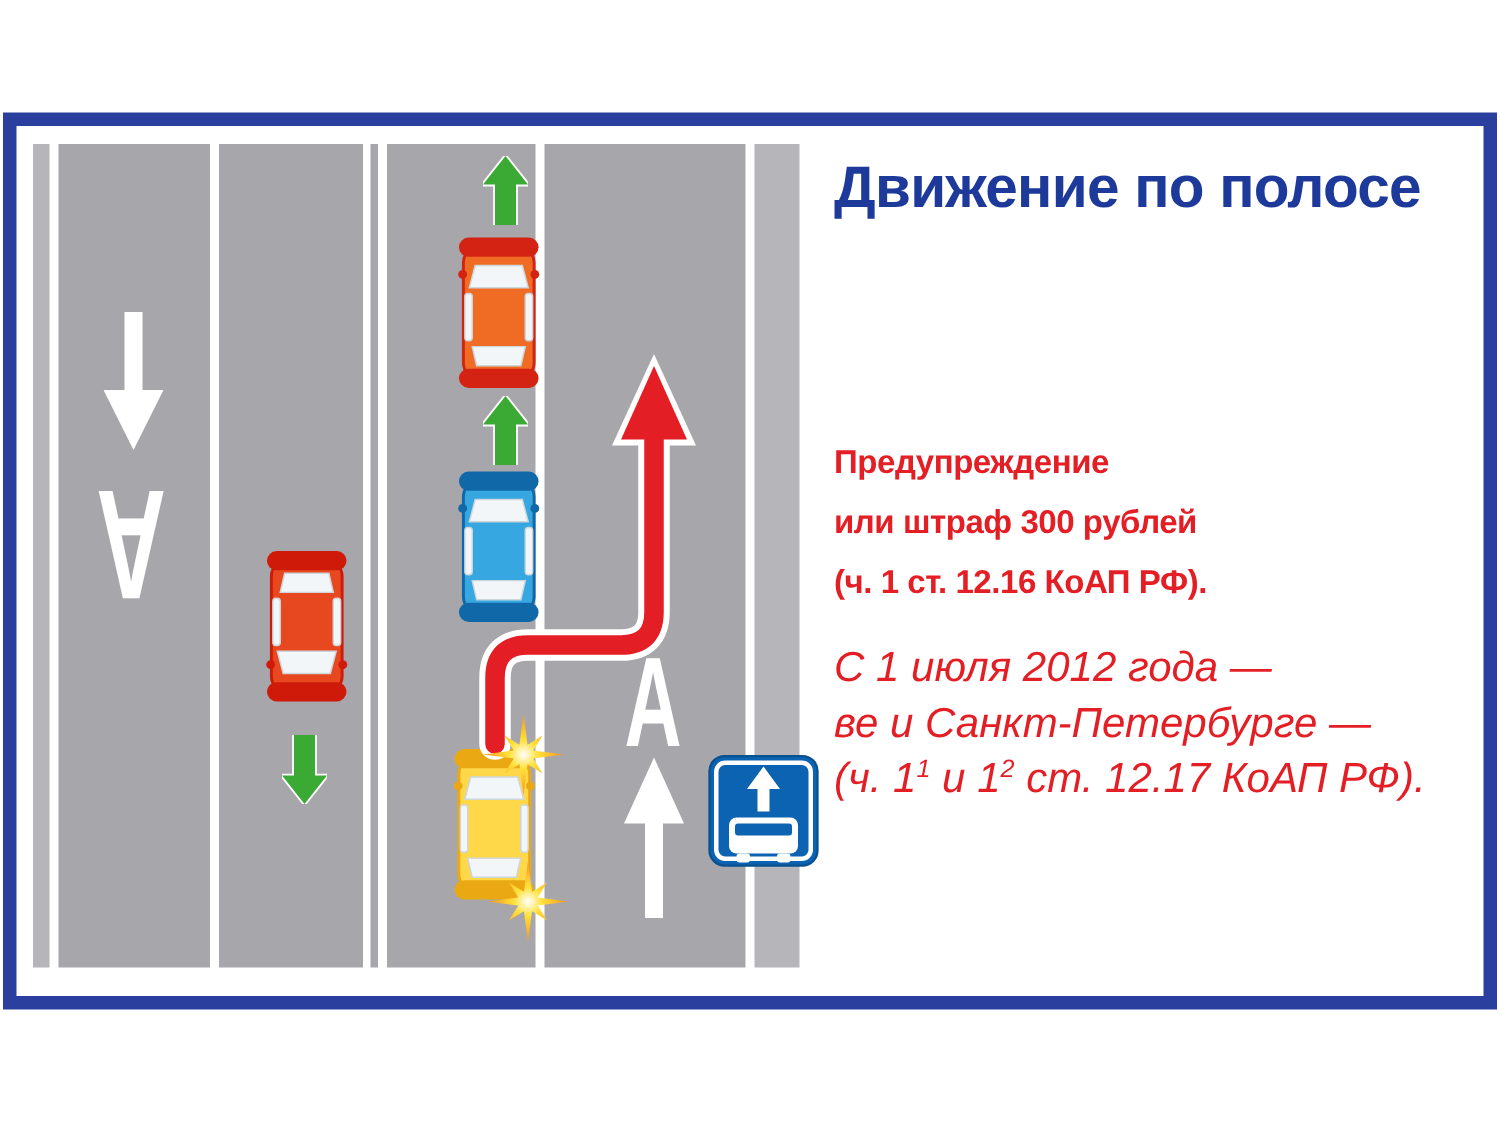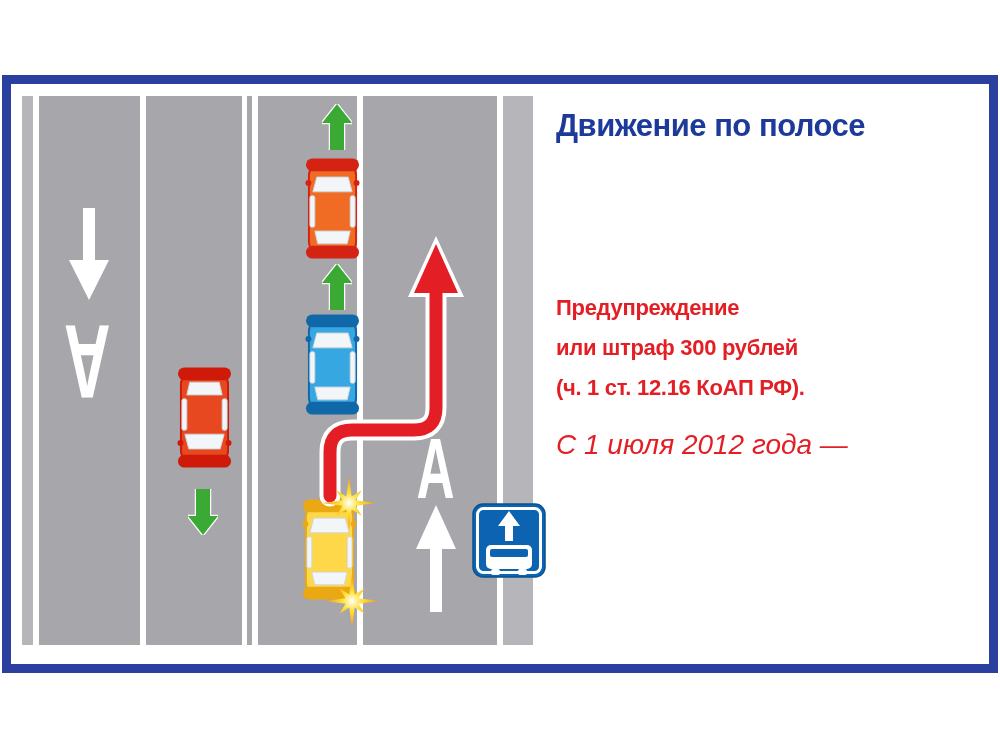--- a/index.html
+++ b/index.html
@@ -36,21 +36,21 @@
   .car .bumper { fill:var(--cd); }
   .car .glass  { fill:#f3f6f8; stroke:#ccd6db; stroke-width:1; }
   .car .mirror { fill:var(--cd); }
   .car-red    { --cm:#e8481f; --cd:#cf1a0a; transform:rotate(180deg); }
   .car-orange { --cm:#f06c24; --cd:#d42313; }
   .car-blue   { --cm:#36a7e0; --cd:#1168a8; }
   .car-yellow { --cm:#ffd84a; --cd:#eaa813; }
 
   
   .txt { position:absolute; white-space:nowrap; }
-  .title { left:556px; top:106px; font-size:31px; line-height:40px; font-weight:bold;
+  .title { left:556px; top:106px; font-size:39px; line-height:40px; font-weight:bold;
            color:var(--title-blue,#1d3a9b); letter-spacing:-0.5px; }
   .penalty { left:556px; top:288px; font-size:22px; line-height:40px; font-weight:bold;
              color:var(--text-red,#e31e24); letter-spacing:-0.3px; }
   .penalty .cite { }
   .update { left:556px; top:426px; font-size:28px; line-height:37px; font-style:italic;
             color:var(--text-red,#e31e24); }
   .update sup { font-size:60%; vertical-align:super; line-height:0; }
 
   .sign { position:absolute; left:472px; top:503px; width:74px; height:75px; z-index:6; }
 </style>
@@ -198,15 +198,17 @@
   </div>
 
   <div class="txt penalty">
     <div>Предупреждение</div>
     <div>или штраф 300 рублей</div>
     <div class="cite">(ч. 1 ст. 12.16 КоАП РФ).</div>
   </div>
 
   <div class="txt update">
     <div>С 1 июля 2012 года —</div>
+    <div>ве и Санкт-Петербурге —</div>
+    <div><span>(ч. 1</span><sup>1</sup><span> и 1</span><sup>2</sup><span> ст. 12.17 КоАП РФ).</span></div>
   </div>
 
 </div>
 
 </body></html>

